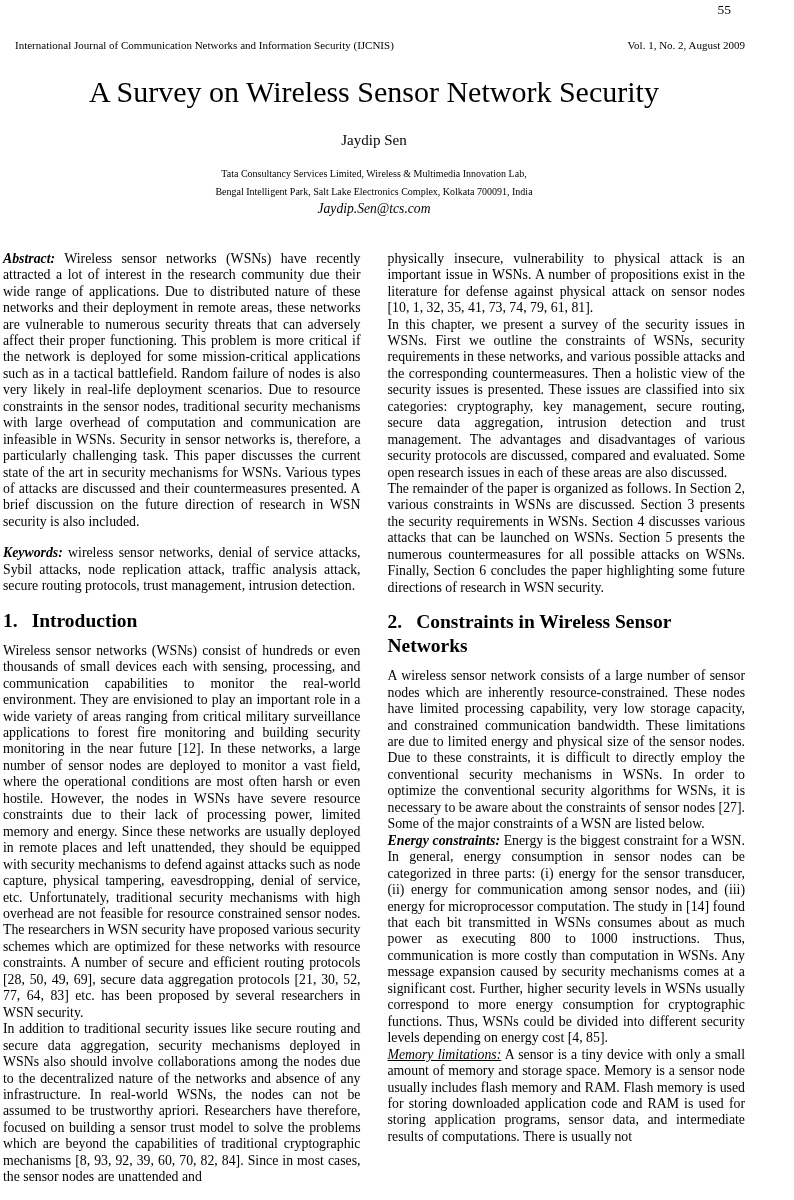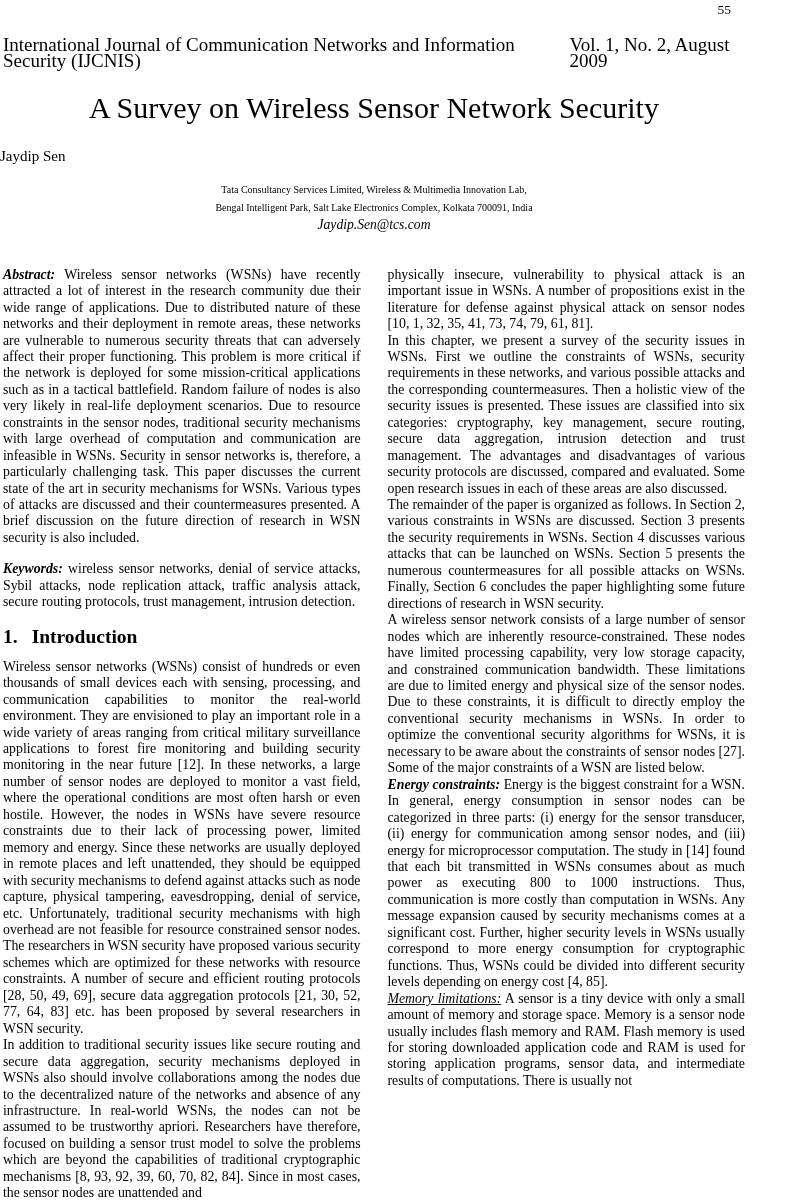--- a/index.html
+++ b/index.html
@@ -22,31 +22,32 @@
     text-align: right;
     font-size: 13.5px;
     line-height: 16px;
   }
   .journal-row {
     display: flex;
     justify-content: space-between;
     align-items: baseline;
     margin-top: 19px;
     padding: 0 3px;
-    font-size: 19px;
+    font-size: 11px;
     line-height: 16px;
+    margin-left: 12px;
   }
   .paper-title {
     text-align: center;
     font-size: 30px;
     line-height: 38px;
     font-weight: normal;
   }
   .author {
-    text-align: left;
+    text-align: center;
     font-size: 15px;
     line-height: 18px;
   }
   .affil {
     margin-top: 16px;
     text-align: center;
     font-size: 10px;
     line-height: 17.5px;
   }
   .email {
@@ -118,20 +119,23 @@
         <span class="sec-num">1.</span><span>Introduction</span>
       </h2>
       <p>Wireless sensor networks (WSNs) consist of hundreds or even thousands of small devices each with sensing, processing, and communication capabilities to monitor the real-world environment. They are envisioned to play an important role in a wide variety of areas ranging from critical military surveillance applications to forest fire monitoring and building security monitoring in the near future [12]. In these networks, a large number of sensor nodes are deployed to monitor a vast field, where the operational conditions are most often harsh or even hostile. However, the nodes in WSNs have severe resource constraints due to their lack of processing power, limited memory and energy. Since these networks are usually deployed in remote places and left unattended, they should be equipped with security mechanisms to defend against attacks such as node capture, physical tampering, eavesdropping, denial of service, etc. Unfortunately, traditional security mechanisms with high overhead are not feasible for resource constrained sensor nodes. The researchers in WSN security have proposed various security schemes which are optimized for these networks with resource constraints. A number of secure and efficient routing protocols [28, 50, 49, 69], secure data aggregation protocols [21, 30, 52, 77, 64, 83] etc. has been proposed by several researchers in WSN security.</p>
       <p>In addition to traditional security issues like secure routing and secure data aggregation, security mechanisms deployed in WSNs also should involve collaborations among the nodes due to the decentralized nature of the networks and absence of any infrastructure. In real-world WSNs, the nodes can not be assumed to be trustworthy apriori. Researchers have therefore, focused on building a sensor trust model to solve the problems which are beyond the capabilities of traditional cryptographic mechanisms [8, 93, 92, 39, 60, 70, 82, 84]. Since in most cases, the sensor nodes are unattended and</p>
     </div>
 
     <div class="col">
       <p>physically insecure, vulnerability to physical attack is an important issue in WSNs. A number of propositions exist in the literature for defense against physical attack on sensor nodes [10, 1, 32, 35, 41, 73, 74, 79, 61, 81].</p>
       <p>In this chapter, we present a survey of the security issues in WSNs. First we outline the constraints of WSNs, security requirements in these networks, and various possible attacks and the corresponding countermeasures. Then a holistic view of the security issues is presented. These issues are classified into six categories: cryptography, key management, secure routing, secure data aggregation, intrusion detection and trust management. The advantages and disadvantages of various security protocols are discussed, compared and evaluated. Some open research issues in each of these areas are also discussed.</p>
       <p>The remainder of the paper is organized as follows. In Section 2, various constraints in WSNs are discussed. Section 3 presents the security requirements in WSNs. Section 4 discusses various attacks that can be launched on WSNs. Section 5 presents the numerous countermeasures for all possible attacks on WSNs. Finally, Section 6 concludes the paper highlighting some future directions of research in WSN security.</p>
+      <h2 class="sec-heading">
+        <span class="sec-num">2.</span><span>Constraints in Wireless Sensor Networks</span>
+      </h2>
       <p>A wireless sensor network consists of a large number of sensor nodes which are inherently resource-constrained. These nodes have limited processing capability, very low storage capacity, and constrained communication bandwidth. These limitations are due to limited energy and physical size of the sensor nodes. Due to these constraints, it is difficult to directly employ the conventional security mechanisms in WSNs. In order to optimize the conventional security algorithms for WSNs, it is necessary to be aware about the constraints of sensor nodes [27]. Some of the major constraints of a WSN are listed below.</p>
       <p>
         <span class="lead-bi">Energy constraints:</span>
         <span>Energy is the biggest constraint for a WSN. In general, energy consumption in sensor nodes can be categorized in three parts: (i) energy for the sensor transducer, (ii) energy for communication among sensor nodes, and (iii) energy for microprocessor computation. The study in [14] found that each bit transmitted in WSNs consumes about as much power as executing 800 to 1000 instructions. Thus, communication is more costly than computation in WSNs. Any message expansion caused by security mechanisms comes at a significant cost. Further, higher security levels in WSNs usually correspond to more energy consumption for cryptographic functions. Thus, WSNs could be divided into different security levels depending on energy cost [4, 85].</span>
       </p>
       <p>
         <span class="lead-i">Memory limitations:</span>
         <span>A sensor is a tiny device with only a small amount of memory and storage space. Memory is a sensor node usually includes flash memory and RAM. Flash memory is used for storing downloaded application code and RAM is used for storing application programs, sensor data, and intermediate results of computations. There is usually not</span>
       </p>
     </div>

